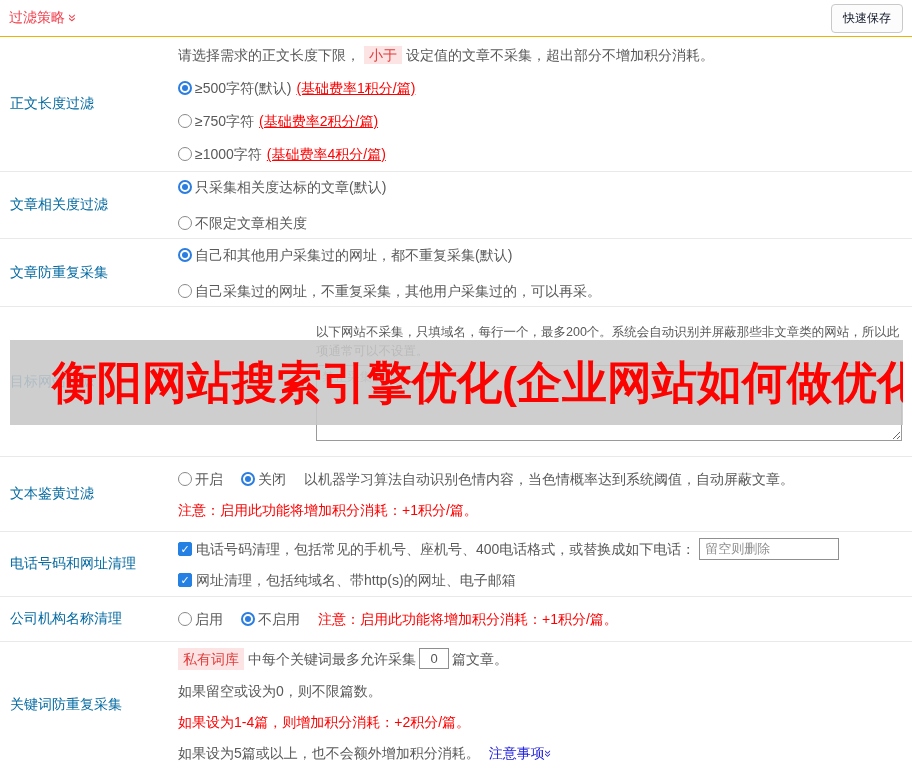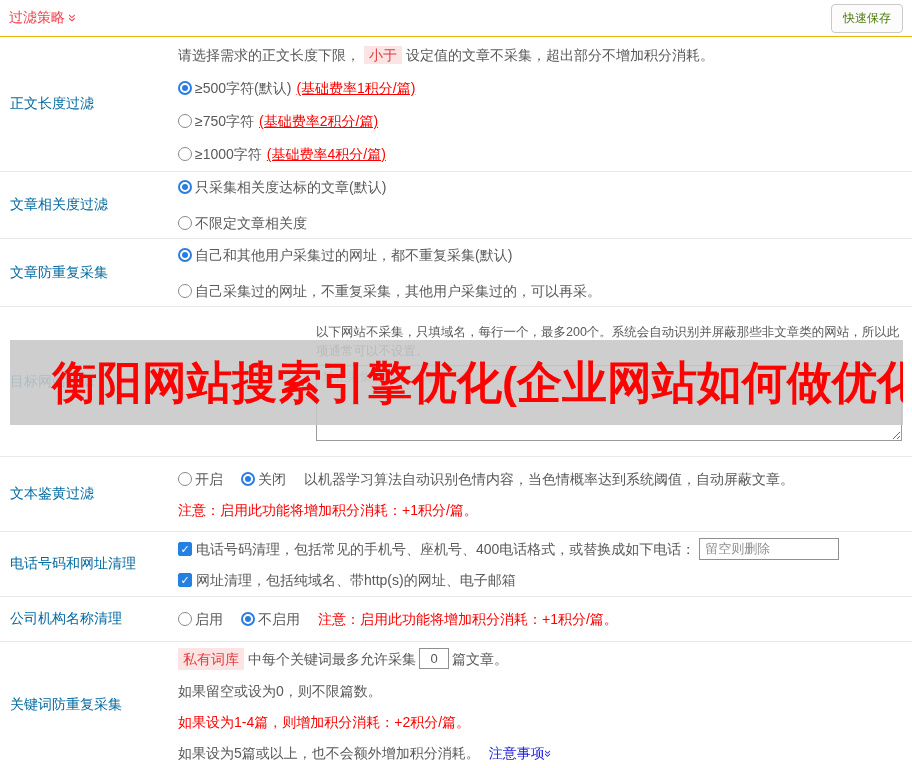--- a/index.html
+++ b/index.html
@@ -4,21 +4,21 @@
 <style>
   * { margin:0; padding:0; box-sizing:border-box; }
   html,body { width:912px; height:768px; background:#fff; overflow:hidden;
     font-family:"Liberation Sans","DejaVu Sans",sans-serif; font-size:14px; color:#595959; }
 
   
   .topbar { height:37px; display:flex; align-items:center; justify-content:space-between;
     padding:0 9px; border-bottom:1px solid #eab308; }
   .topbar-title { color:#f0414e; font-size:14px; cursor:pointer; display:flex; align-items:center; gap:4px;}
   .chev { display:inline-block; transform:rotate(90deg); font-size:14px; line-height:1; }
-  .save-btn { font-size:12px; color:#4d7c0f; background:#fcfcfc; border:1px solid #c9c9c9;
+  .save-btn { font-size:12px; color:#0f172a; background:#fcfcfc; border:1px solid #c9c9c9;
     border-radius:4px; padding:5px 11px; cursor:pointer; }
 
   
   .row { display:flex; align-items:center; border-top:1px solid #e9e9e9; }
   .row.first { border-top:none; }
   .row-label { width:178px; padding-left:10px; color:#0369a1; flex-shrink:0; }
   .row-content { flex:1; padding-right:10px; }
   .line { line-height:20px; }
   .red { color:#fe0000; }
   .u { text-decoration:underline; }

